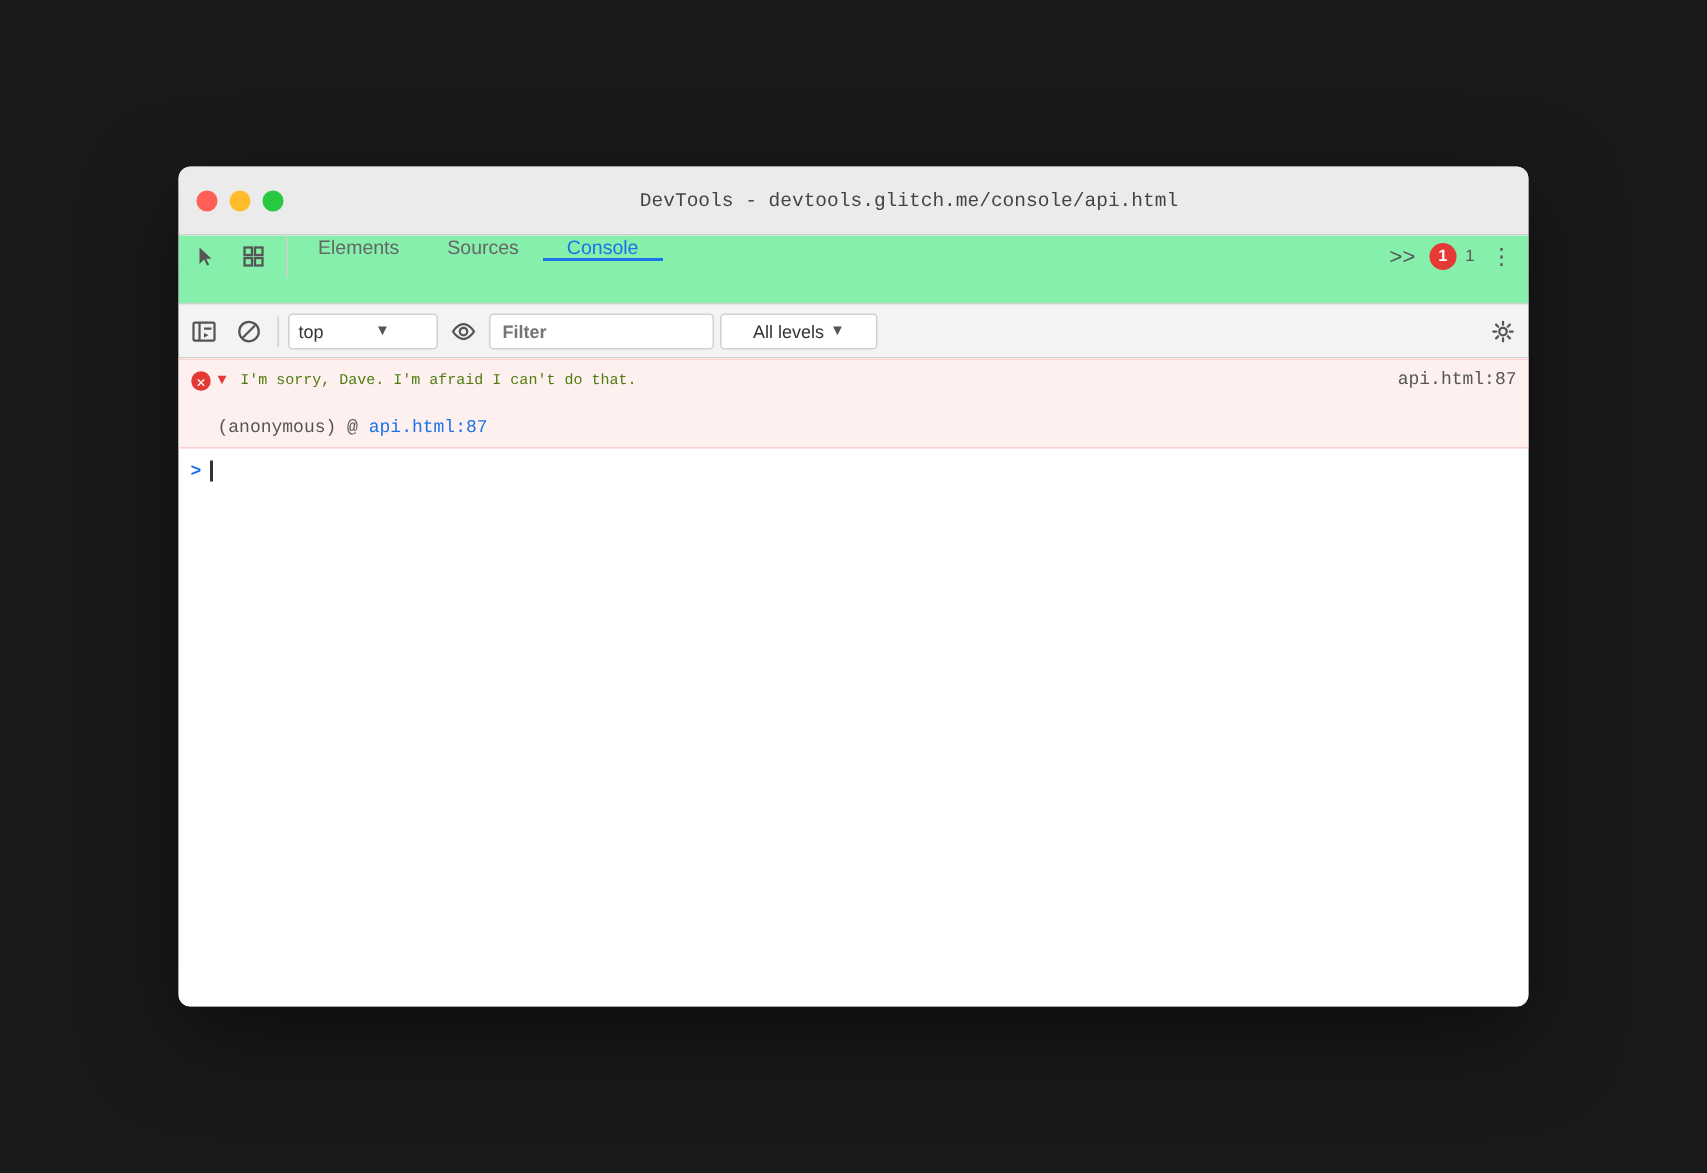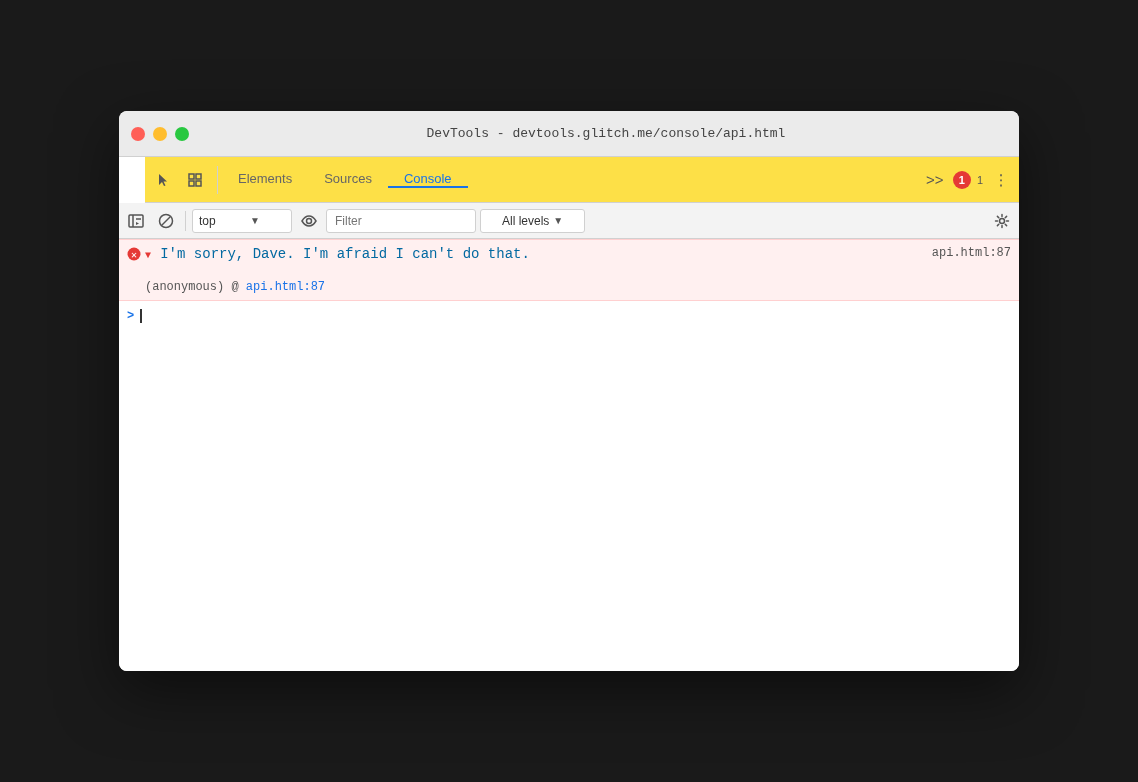--- a/index.html
+++ b/index.html
@@ -59,28 +59,27 @@
       flex: 1;
       text-align: center;
       font-size: 13px;
       color: #444;
       font-weight: 500;
       font-family: Liberation Mono, monospace;
     }
 
     
     .tab-bar {
-      background: #fde047;
+      background: #86efac;
       height: 46px;
       display: flex;
-      align-items: center;
+      align-items: flex-start;
       border-bottom: 1px solid #d0d0d0;
       flex-shrink: 0;
       padding: 0 4px;
-      margin-left: 26px;
     }
 
     .tab-bar-left {
       display: flex;
       align-items: center;
       gap: 4px;
       padding-right: 8px;
       border-right: 1px solid #d0d0d0;
       margin-right: 4px;
     }
@@ -210,20 +209,21 @@
     .filter-input {
       background: white;
       border: 1px solid #d0d0d0;
       border-radius: 3px;
       padding: 2px 8px;
       font-size: 12px;
       height: 24px;
       width: 150px;
       outline: none;
       color: #333;
+      font-weight: bold;
     }
 
     .level-select {
       display: flex;
       align-items: center;
       background: white;
       border: 1px solid #d0d0d0;
       border-radius: 3px;
       padding: 2px 21px;
       font-size: 12px;
@@ -280,23 +280,23 @@
       justify-content: space-between;
     }
 
     .error-triangle {
       color: #e53935;
       margin-right: 2px;
       font-size: 10px;
     }
 
     .error-message {
-      color: #0369a1;
+      color: #4d7c0f;
       font-family: 'Menlo', 'Monaco', 'Courier New', monospace;
-      font-size: 14px;
+      font-size: 10px;
       flex: 1;
     }
 
     .error-source {
       color: #555;
       font-family: 'Menlo', 'Monaco', 'Courier New', monospace;
       font-size: 12px;
       text-align: right;
       flex-shrink: 0;
       margin-left: 16px;

